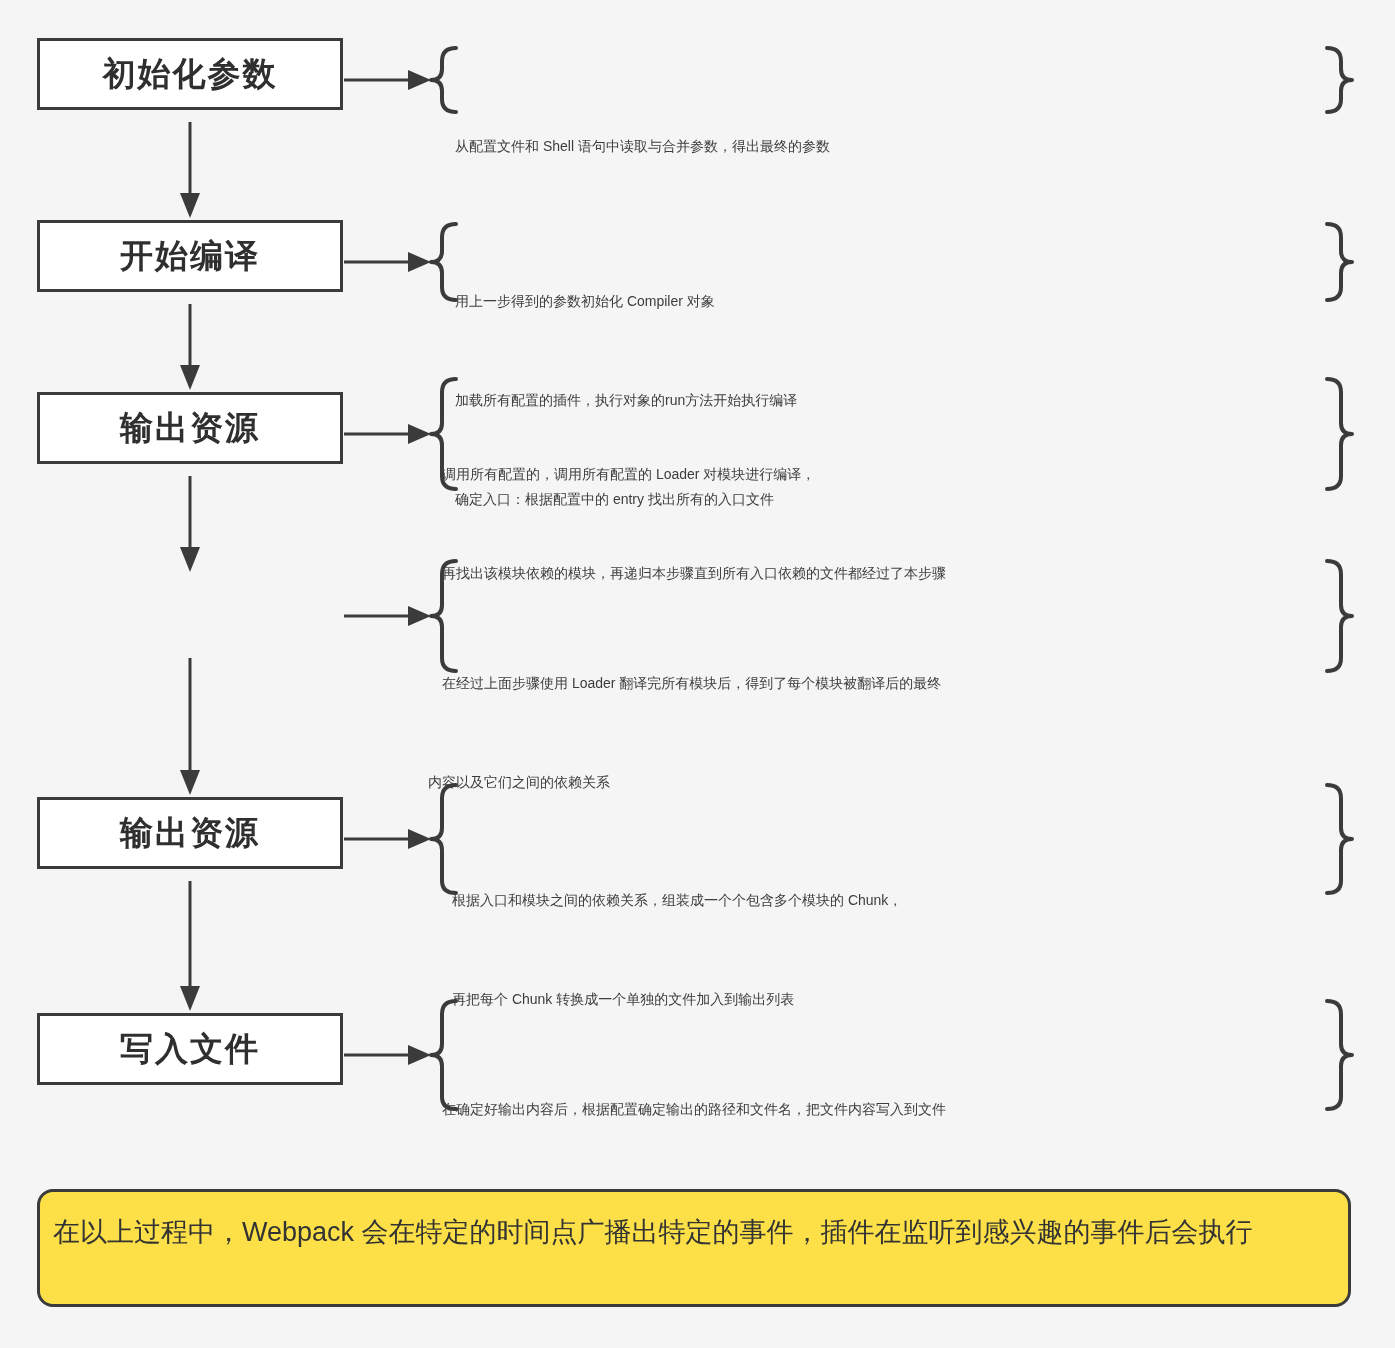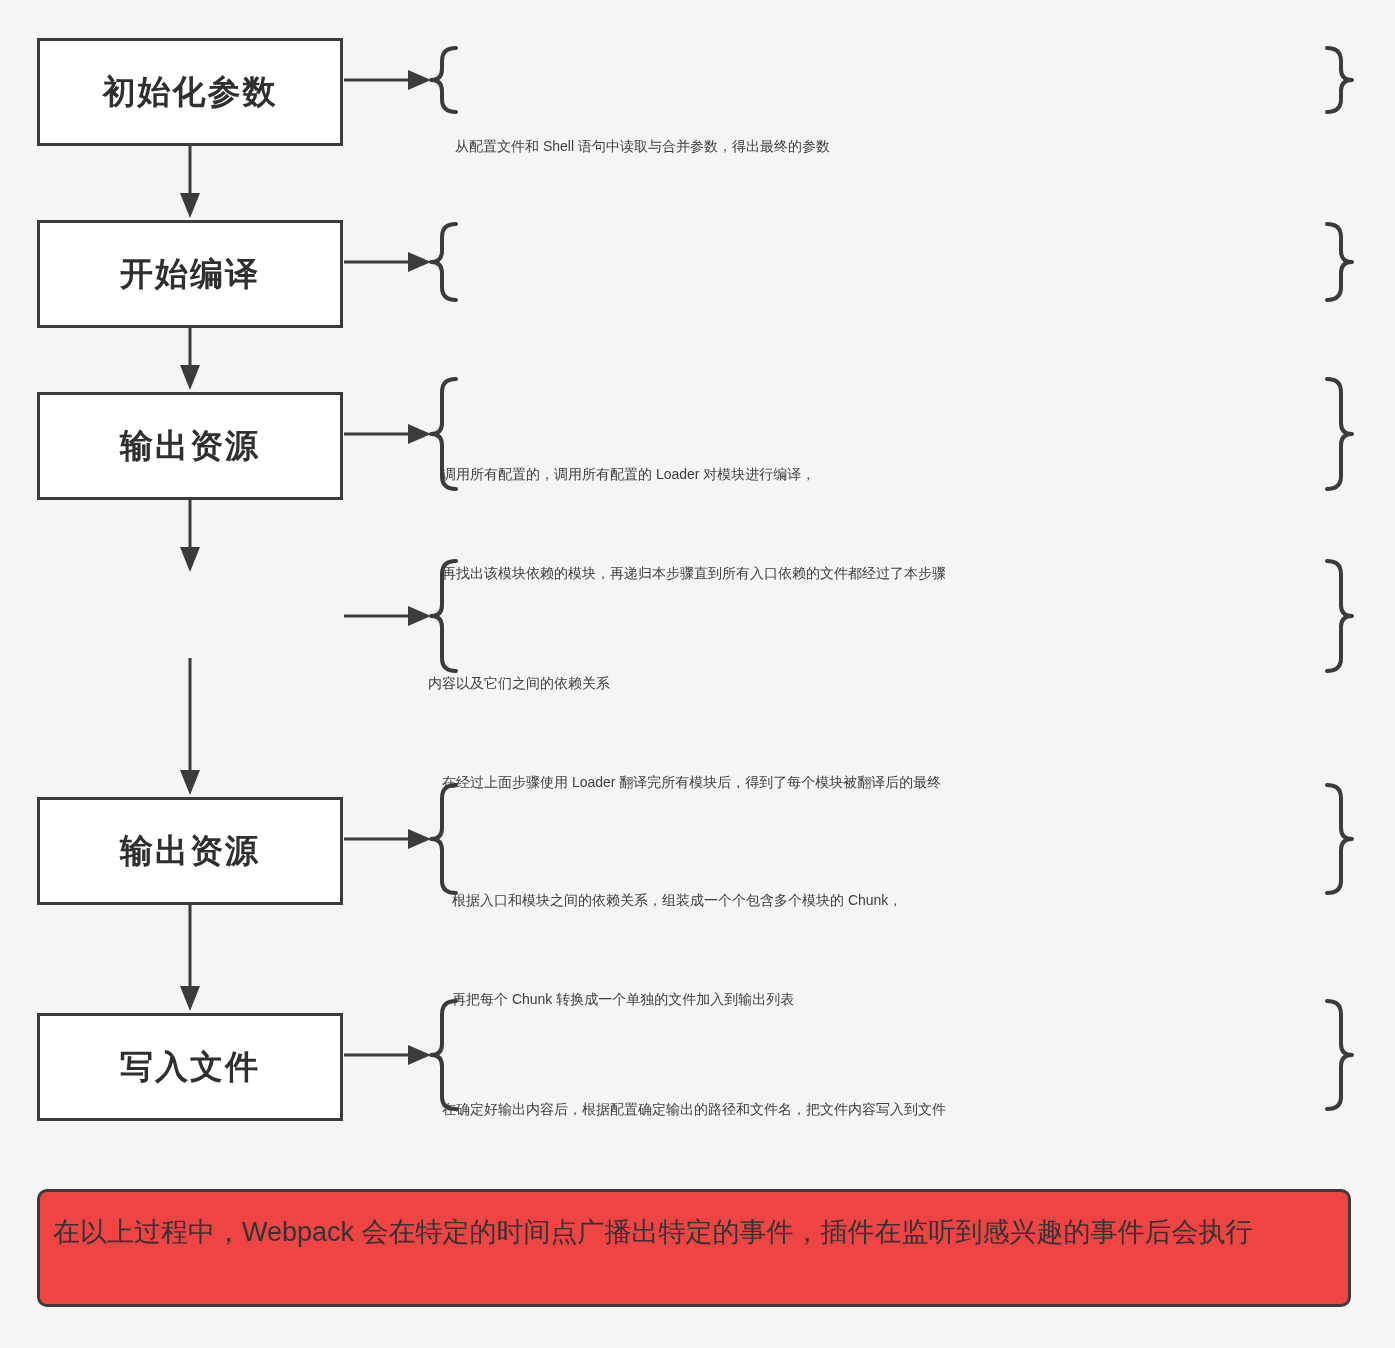--- a/index.html
+++ b/index.html
@@ -21,21 +21,21 @@
     left: 0;
     top: 0;
     width: 1395px;
     height: 1348px;
     pointer-events: none;
   }
   .step-box {
     position: absolute;
     left: 37px;
     width: 306px;
-    height: 108px;
+    height: 72px;
     background: #ffffff;
     border: 3px solid #3b3b3b;
     box-sizing: border-box;
     display: flex;
     align-items: center;
     justify-content: center;
   }
   .step-label {
     font-size: 33px;
     font-weight: bold;
@@ -52,23 +52,23 @@
   }
   .annotation .note-line {
     display: block;
   }
   .footer-box {
     position: absolute;
     left: 37px;
     top: 1189px;
     width: 1314px;
     height: 118px;
-    background: #ef4444;
+    background: #fde047;
     border: 3px solid #3b3b3b;
-    border-radius: 10px;
+    border-radius: 16px;
     box-sizing: border-box;
     padding: 22px 12px 0 13px;
     font-size: 27px;
     line-height: 37px;
     color: #333333;
   }
   .footer-box .note-line {
     display: block;
     white-space: pre;
   }
@@ -160,29 +160,34 @@
     <span class="step-label">输出资源</span>
   </div>
   <div class="step-box" style="top:1013px">
     <span class="step-label">写入文件</span>
   </div>
 
   <div class="annotation" style="left:455px; top:64px">
     <span class="note-line">从配置文件和 Shell 语句中读取与合并参数，得出最终的参数</span>
   </div>
 
+  <div class="annotation" style="left:455px; top:219px">
+    <span class="note-line">用上一步得到的参数初始化 Compiler 对象</span>
+    <span class="note-line">加载所有配置的插件，执行对象的run方法开始执行编译</span>
+    <span class="note-line">确定入口：根据配置中的 entry 找出所有的入口文件</span>
+  </div>
 
   <div class="annotation" style="left:428px; top:392px">
     <span class="note-line">　调用所有配置的，调用所有配置的 Loader 对模块进行编译，</span>
     <span class="note-line">　再找出该模块依赖的模块，再递归本步骤直到所有入口依赖的文件都经过了本步骤</span>
   </div>
 
   <div class="annotation" style="left:428px; top:601px">
+    <span class="note-line">　在经过上面步骤使用 Loader 翻译完所有模块后，得到了每个模块被翻译后的最终</span>
     <span class="note-line">内容以及它们之间的依赖关系</span>
-    <span class="note-line">　在经过上面步骤使用 Loader 翻译完所有模块后，得到了每个模块被翻译后的最终</span>
   </div>
 
   <div class="annotation" style="left:452px; top:818px">
     <span class="note-line">根据入口和模块之间的依赖关系，组装成一个个包含多个模块的 Chunk，</span>
     <span class="note-line">再把每个 Chunk 转换成一个单独的文件加入到输出列表</span>
   </div>
 
   <div class="annotation" style="left:428px; top:1027px">
     <span class="note-line">　在确定好输出内容后，根据配置确定输出的路径和文件名，把文件内容写入到文件</span>
     <span class="note-line">系统</span>

